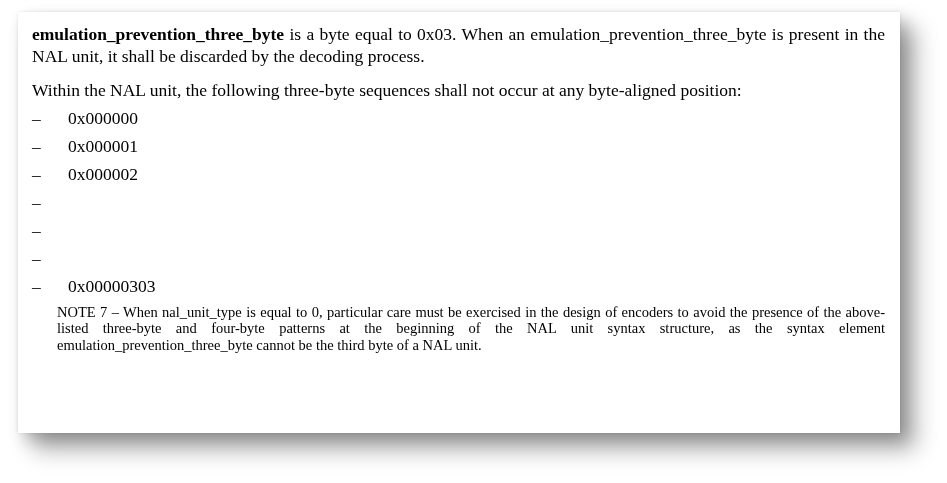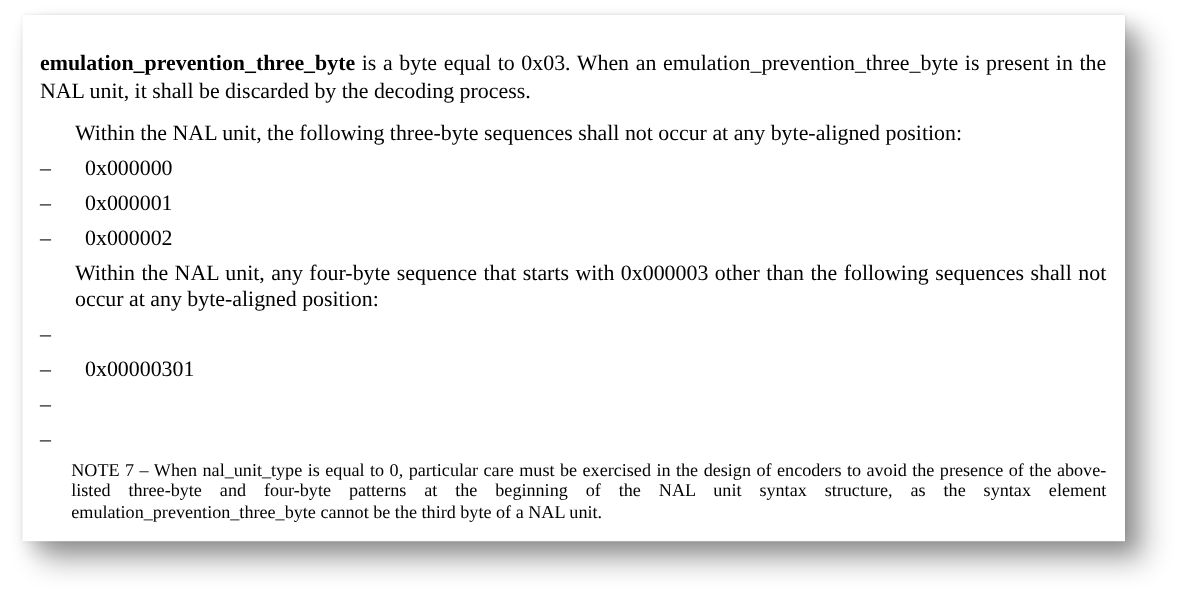--- a/index.html
+++ b/index.html
@@ -13,34 +13,33 @@
     color: #000000;
   }
   .page-card {
     position: absolute;
     left: 18px;
     top: 12px;
     width: 882px;
     height: 421px;
     box-sizing: border-box;
     background: #ffffff;
-    padding: 28px 15px 0 14px;
+    padding: 12px 15px 0 14px;
     box-shadow: 15px 16px 22px rgba(0,0,0,0.33),
                 6px 7px 14px rgba(0,0,0,0.18),
                 0 0 3px rgba(0,0,0,0.10);
   }
   .para {
     margin: 0 0 13px 0;
     font-size: 17.5px;
     line-height: 21.5px;
     text-align: justify;
   }
   .para.tight {
     margin-bottom: 6px;
-    margin-left: 28px;
   }
   .term-bold {
     font-weight: bold;
   }
   .hex-list {
     margin: 0;
     padding: 0;
   }
   .hex-item {
     display: flex;
@@ -78,33 +77,32 @@
     <div class="hex-item">
       <span class="dash-marker">–</span>
       <span>0x000001</span>
     </div>
     <div class="hex-item">
       <span class="dash-marker">–</span>
       <span>0x000002</span>
     </div>
   </div>
 
-  <p class="para tight">Within the NAL unit, any four-byte sequence that starts with 0x000003 other than the following sequences shall not occur at any byte-aligned position:</p>
 
   <div class="hex-list">
     <div class="hex-item">
       <span class="dash-marker">–</span>
     </div>
     <div class="hex-item">
       <span class="dash-marker">–</span>
-      <span>0x00000301</span>
     </div>
     <div class="hex-item">
       <span class="dash-marker">–</span>
     </div>
     <div class="hex-item">
       <span class="dash-marker">–</span>
+      <span>0x00000303</span>
     </div>
   </div>
 
   <p class="note-para">NOTE 7 – When nal_unit_type is equal to 0, particular care must be exercised in the design of encoders to avoid the presence of the above-listed three-byte and four-byte patterns at the beginning of the NAL unit syntax structure, as the syntax element emulation_prevention_three_byte cannot be the third byte of a NAL unit.</p>
 
 </div>
 
 </body></html>

